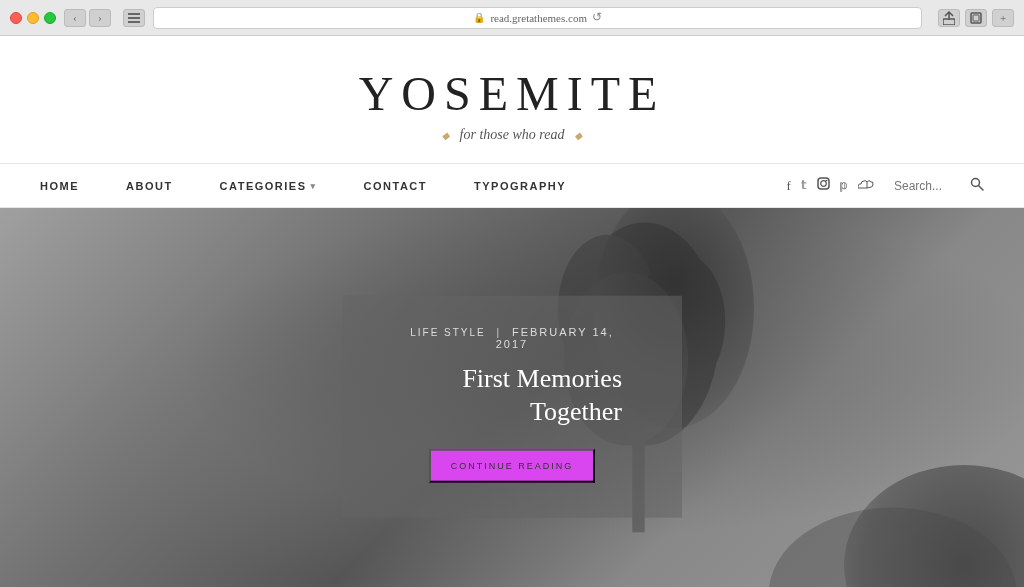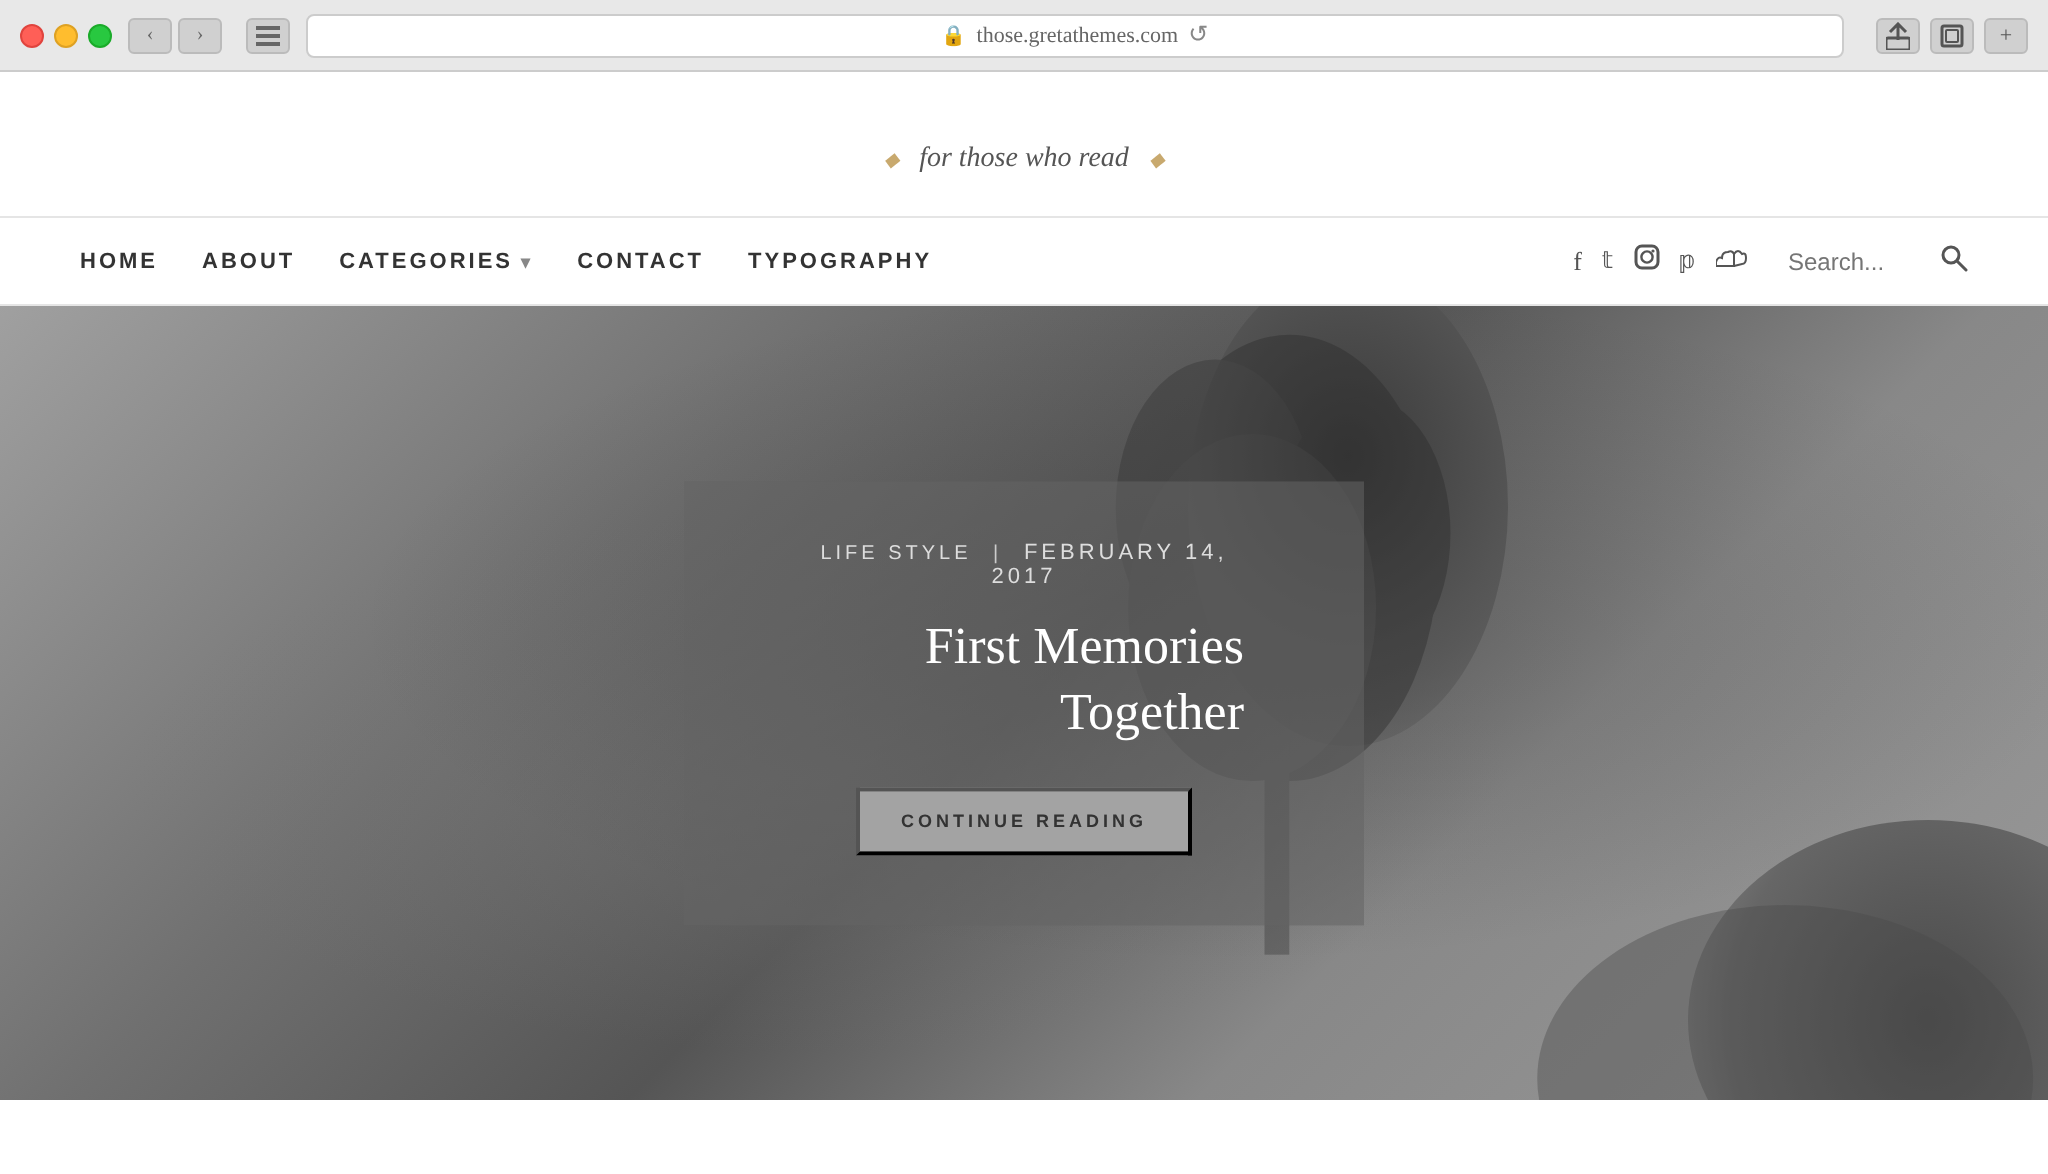--- a/index.html
+++ b/index.html
@@ -137,21 +137,21 @@
     .site-nav {
       border-bottom: 1px solid #e5e5e5;
       display: flex;
       align-items: center;
       padding: 0 40px;
       height: 44px;
     }
     .nav-menu {
       display: flex;
       align-items: center;
-      gap: 22px;
+      gap: 47px;
       flex: 1;
     }
     .nav-item {
       font-size: 11px;
       font-weight: 700;
       letter-spacing: 1.5px;
       color: #333;
       text-transform: uppercase;
       cursor: pointer;
       display: flex;
@@ -273,25 +273,25 @@
       font-family: 'Georgia', serif;
       font-size: 26px;
       font-weight: 400;
       color: #fff;
       line-height: 1.3;
       margin-bottom: 20px;
       text-align: right;
     }
     .hero-cta {
       display: inline-block;
-      background: #a3a3a3;
+      background: #d946ef;
       color: #333;
       font-size: 9px;
       letter-spacing: 2px;
-      font-weight: 700;
+      font-weight: 400;
       text-transform: uppercase;
       padding: 10px 20px;
       cursor: pointer;
       font-family: 'Arial', sans-serif;
     }
   </style>
 </head>
 <body>
 
 <div class="browser-chrome">
@@ -309,21 +309,21 @@
   <div class="sidebar-btn">
     <svg width="12" height="10" viewBox="0 0 12 10">
       <rect x="0" y="0" width="12" height="2" fill="#666"></rect>
       <rect x="0" y="4" width="12" height="2" fill="#666"></rect>
       <rect x="0" y="8" width="12" height="2" fill="#666"></rect>
     </svg>
   </div>
 
   <div class="address-bar">
     <span class="lock-icon">🔒</span>
-    <span>those.gretathemes.com</span>
+    <span>read.gretathemes.com</span>
     <span style="font-size:12px;color:#888;">↺</span>
   </div>
 
   <div class="browser-actions">
     <div class="browser-action-btn">
       <svg width="12" height="14" viewBox="0 0 12 14">
         <path d="M6 1 L6 9 M2 5 L6 1 L10 5" stroke="#555" stroke-width="1.5" fill="none"></path>
         <rect x="0" y="8" width="12" height="6" rx="1" stroke="#555" stroke-width="1.5" fill="none"></rect>
       </svg>
     </div>
@@ -333,20 +333,21 @@
         <rect x="3" y="3" width="6" height="6" rx="0.5" stroke="#555" stroke-width="1" fill="none"></rect>
       </svg>
     </div>
     <div class="browser-action-btn">+</div>
   </div>
 </div>
 
 <div class="website">
 
   <header class="site-header">
+    <h1 class="site-title">YOSEMITE</h1>
     <div class="site-tagline">
       <span class="diamond">◆</span>
       <span>for those who read</span>
       <span class="diamond">◆</span>
     </div>
   </header>
 
   <nav class="site-nav">
     <div class="nav-menu">
       <div class="nav-item">

